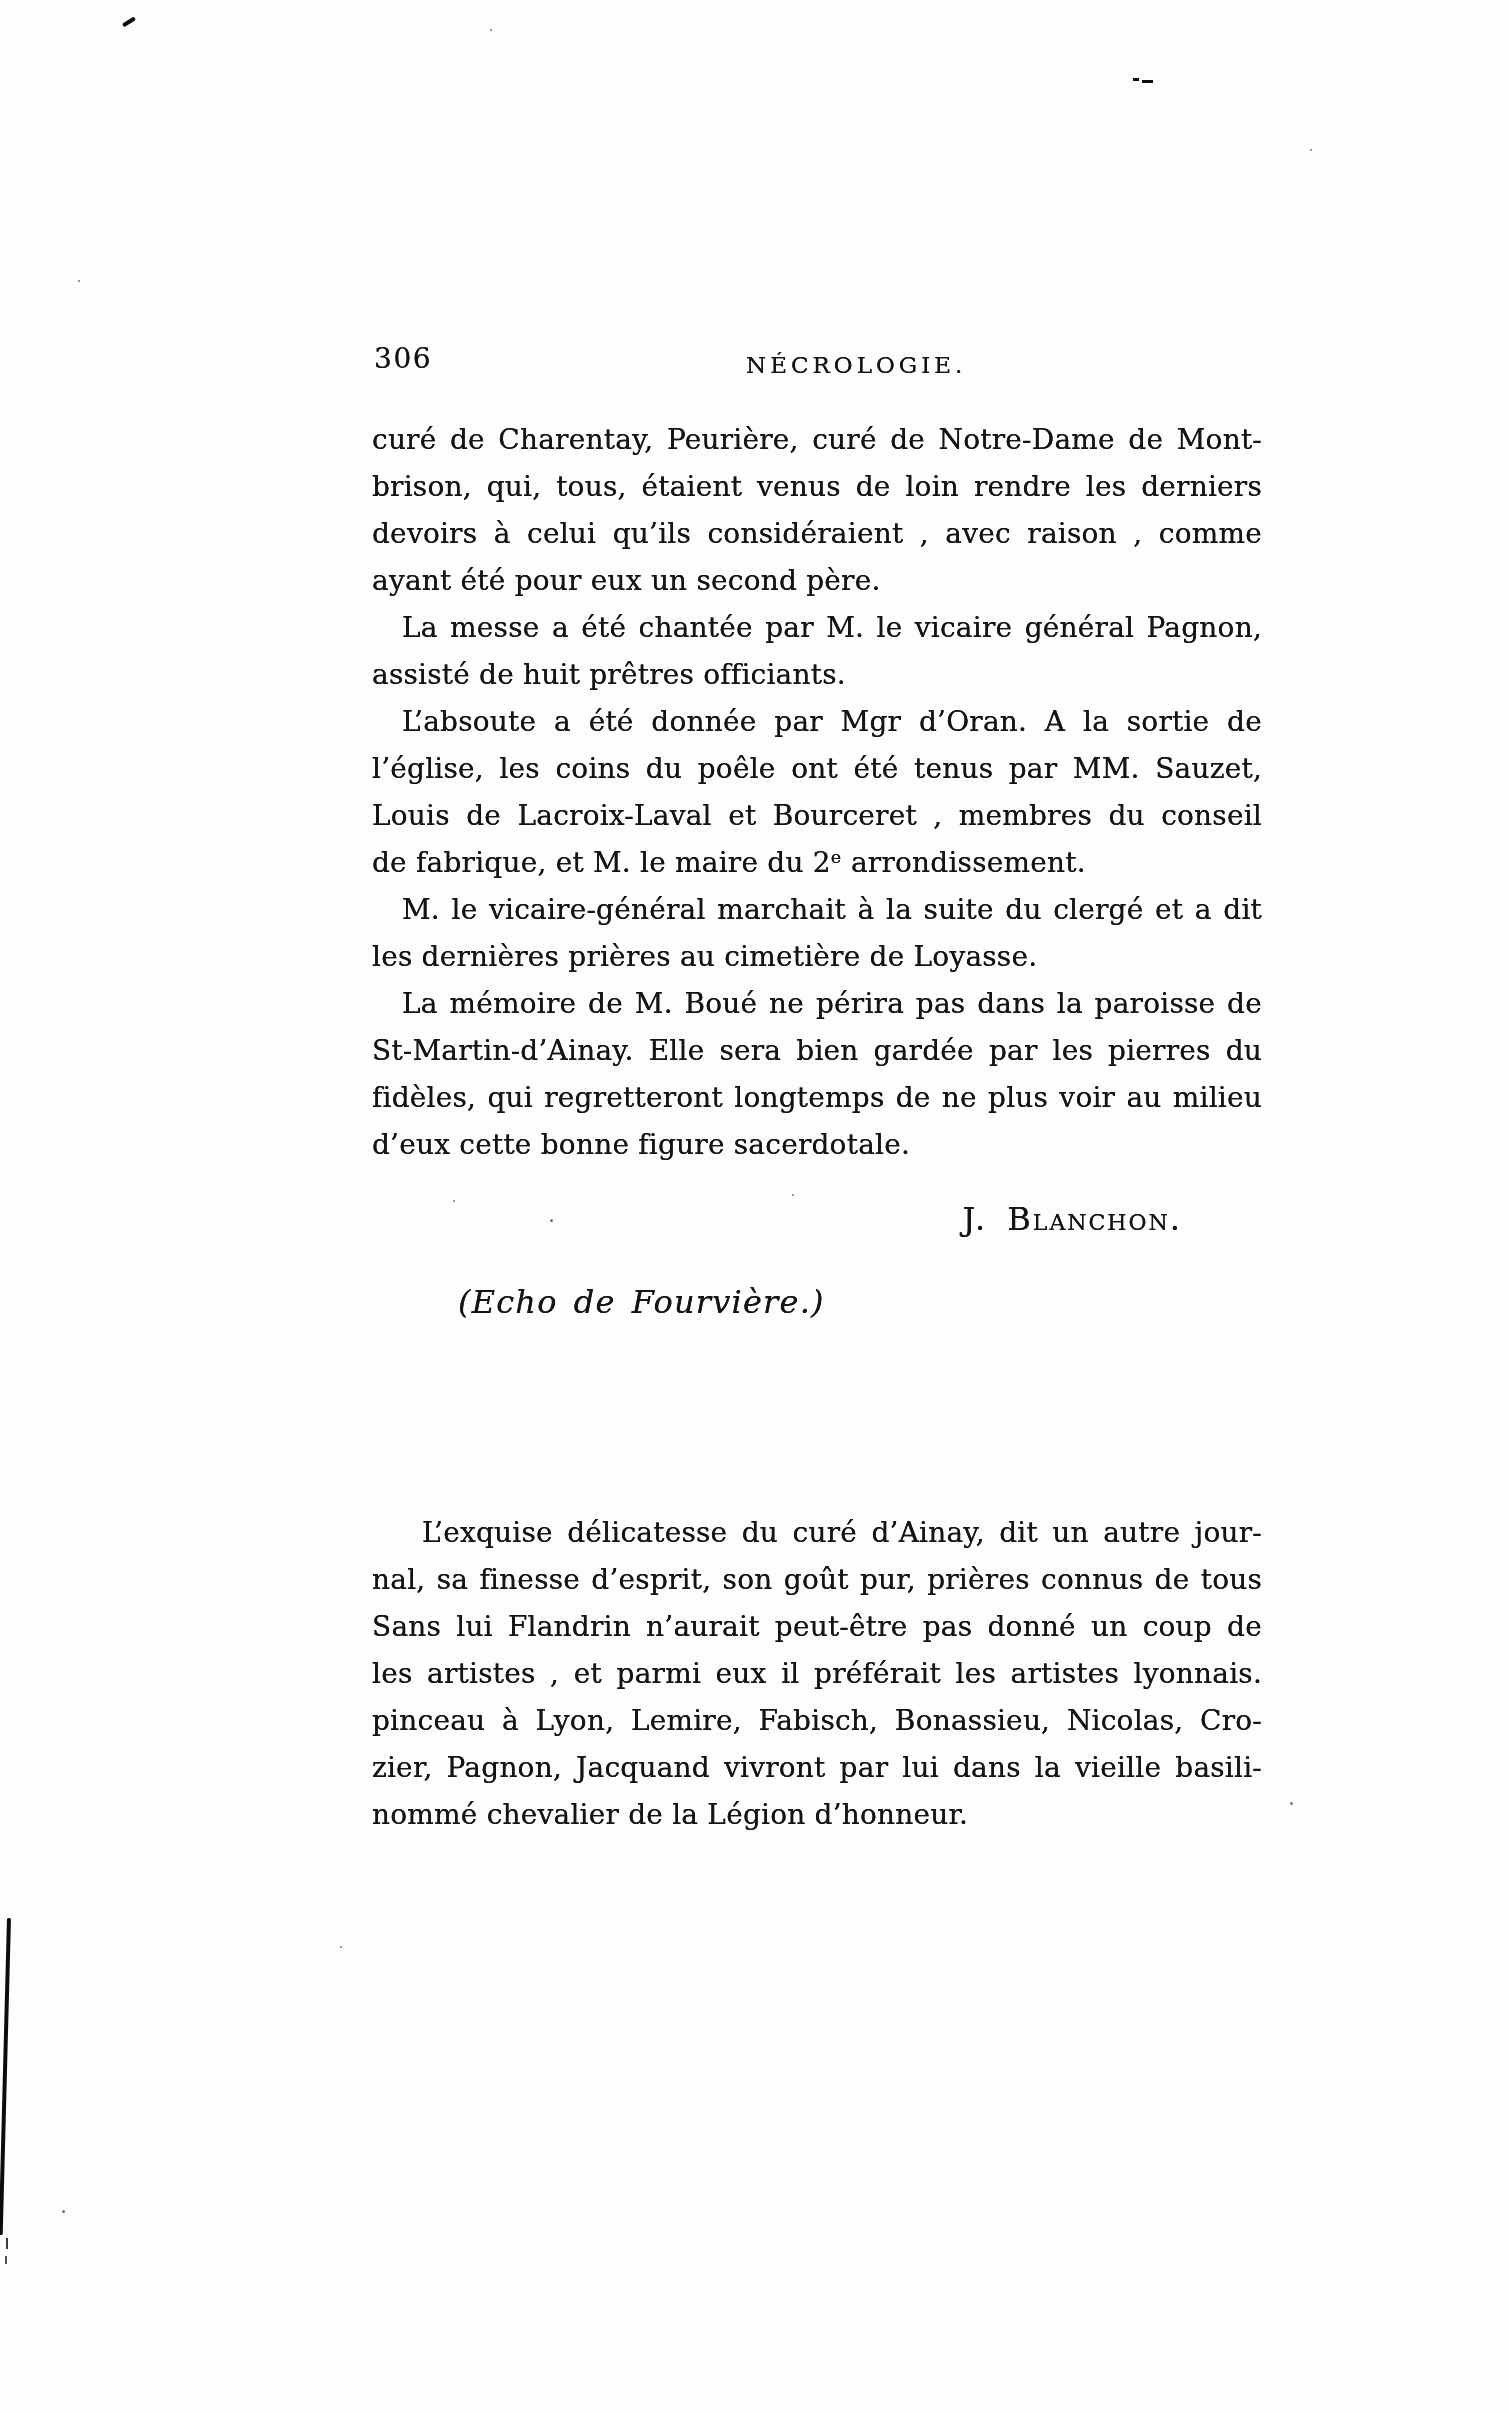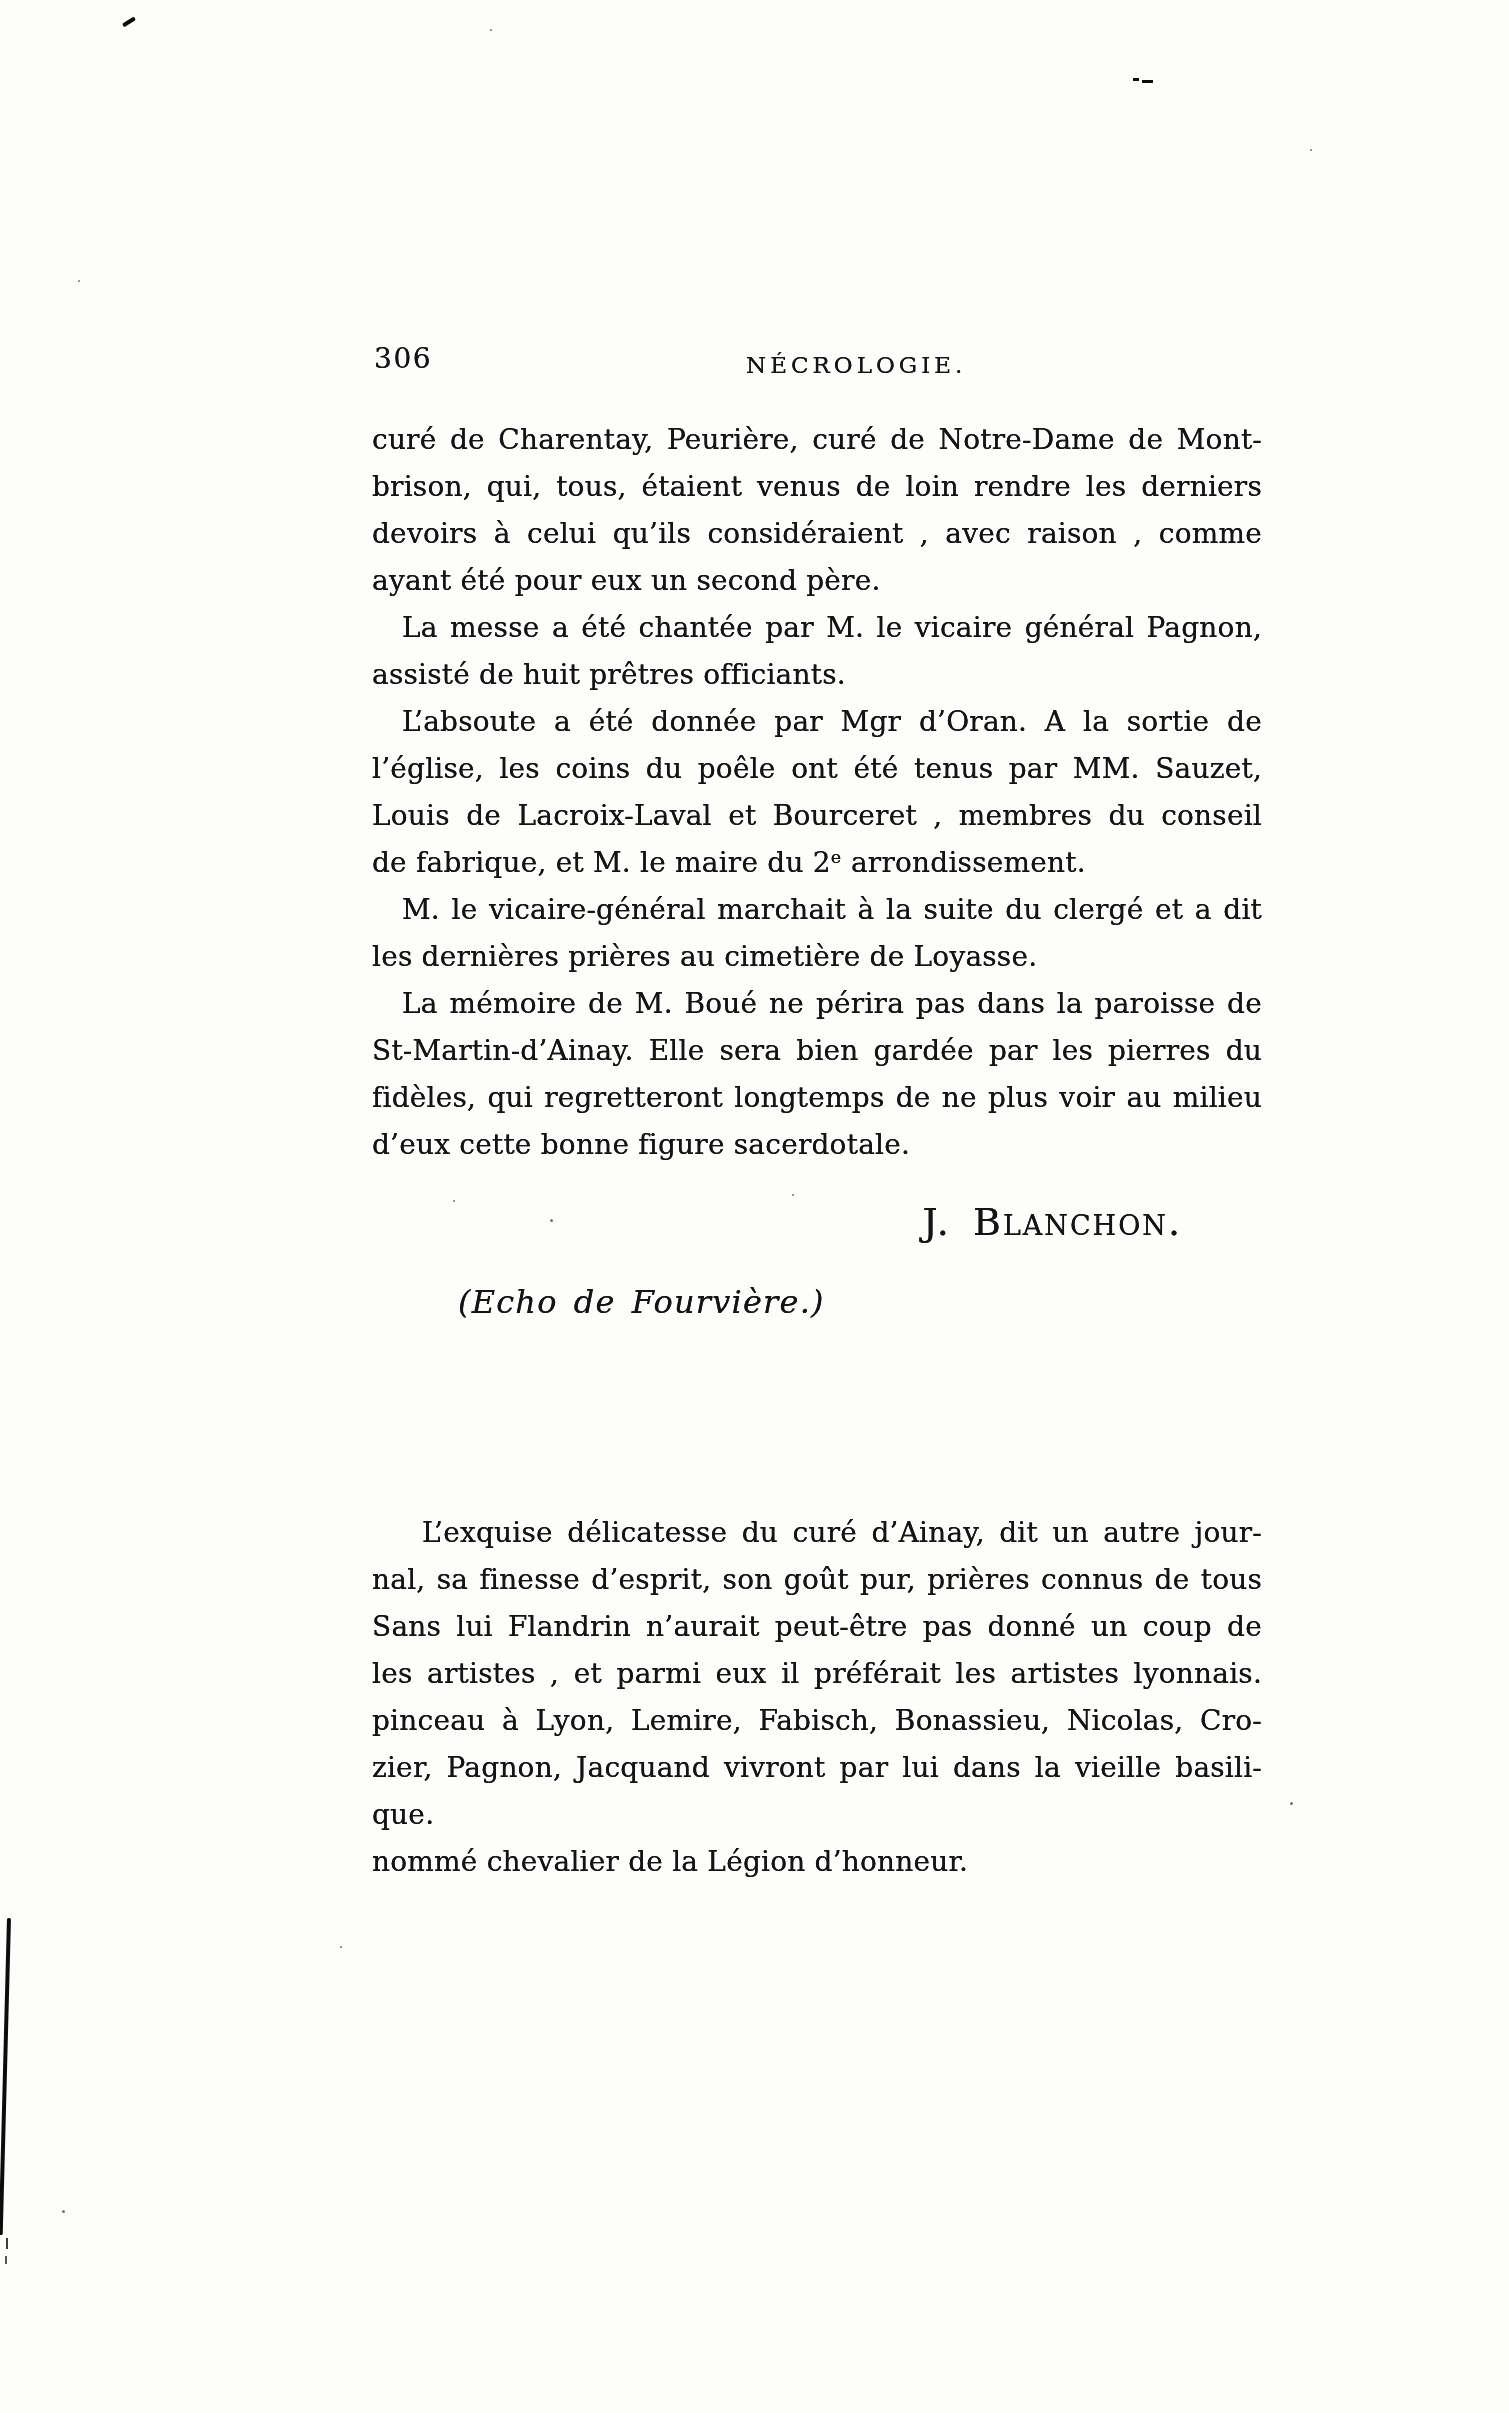--- a/index.html
+++ b/index.html
@@ -35,21 +35,21 @@
     letter-spacing:0.2px;
     text-shadow:0 0 0.6px rgba(0,0,0,.9);
   }
   .line.last { text-align-last:left; }
   .line.ind  { padding-left:30px; }
   .line.ind2 { padding-left:50px; }
   
   .signature {
     position:absolute; left:372px; top:1200px; width:890px;
     text-align:right; padding-right:80px; box-sizing:border-box;
-    font-variant:small-caps; font-size:38px; letter-spacing:2px; word-spacing:8px;
+    font-variant:small-caps; font-size:32px; letter-spacing:2px; word-spacing:8px;
     text-shadow:0 0 0.6px rgba(0,0,0,.9);
   }
   .source-citation {
     position:absolute; left:458px; top:1283px;
     font-style:italic; font-size:32px; letter-spacing:1.2px; word-spacing:4.8px;
     text-shadow:0 0 0.5px rgba(0,0,0,.85);
   }
   
   .artifact { position:absolute; background:#0c0c0c; }
   .streak-main { left:7.2px; top:1918px; width:4px; height:317px; transform:rotate(1.5deg); transform-origin:top left; border-radius:1.6px; }
@@ -99,21 +99,20 @@
 <div class="source-citation">(Echo de Fourvière.)</div>
 
 <div class="text-column col-article-2">
   <div>
     <div class="line ind2">L’exquise délicatesse du curé d’Ainay, dit un autre jour-</div>
     <div class="line">nal, sa finesse d’esprit, son goût pur, prières connus de tous</div>
     <div class="line">Sans lui Flandrin n’aurait peut-être pas donné un coup de</div>
     <div class="line">les artistes , et parmi eux il préférait les artistes lyonnais.</div>
     <div class="line">pinceau à Lyon, Lemire, Fabisch, Bonassieu, Nicolas, Cro-</div>
     <div class="line">zier, Pagnon, Jacquand vivront par lui dans la vieille basili-</div>
-    <div class="line last">que.</div>
   </div>
   <div>
     <div class="line last">nommé chevalier de la Légion d’honneur.</div>
   </div>
 </div>
 
 <div class="artifact streak-main"></div>
 <div class="artifact streak-tail1"></div>
 <div class="artifact streak-tail2"></div>
 <div class="artifact tick-topleft"></div>

